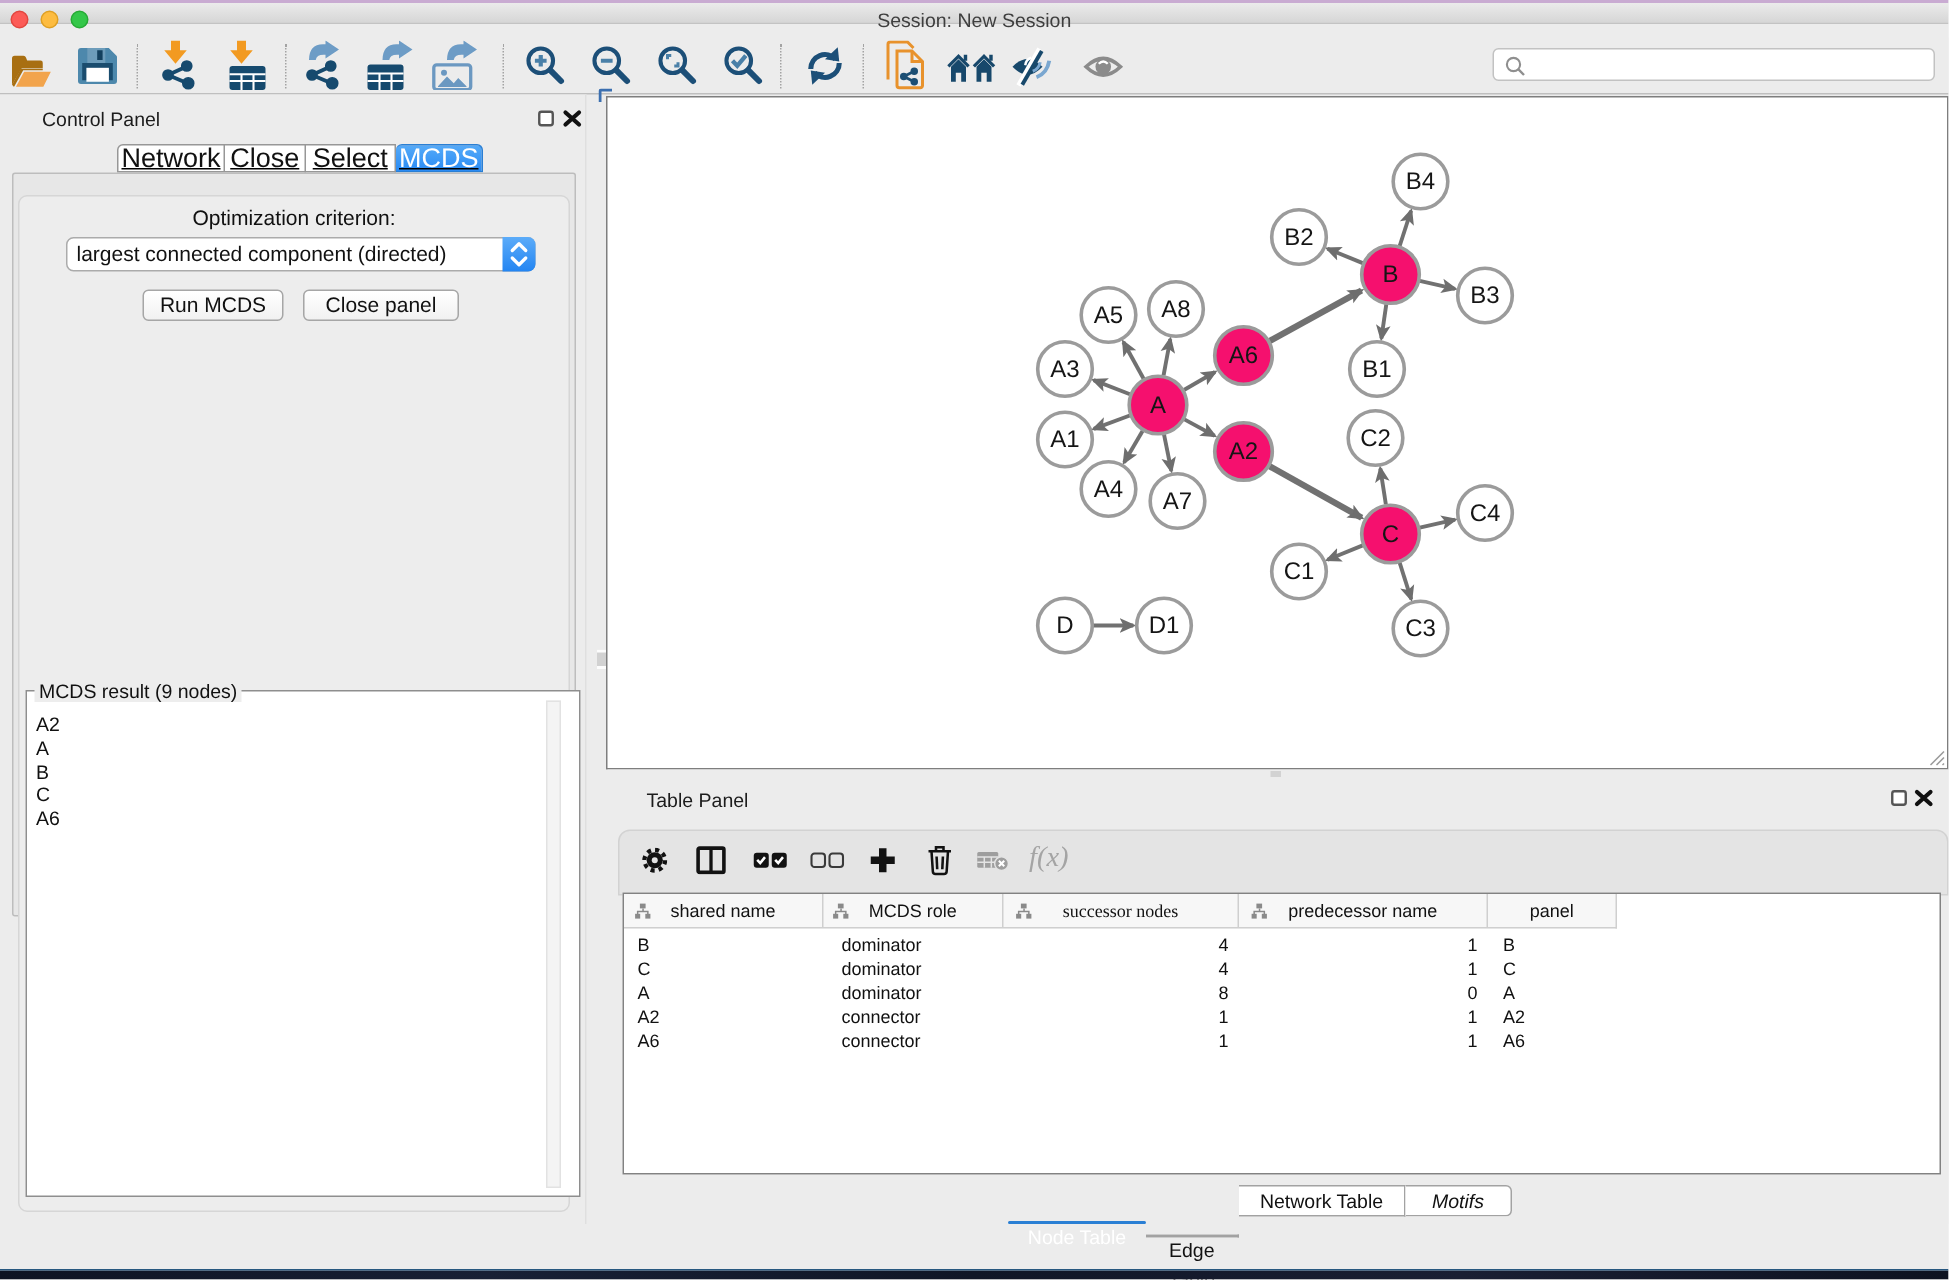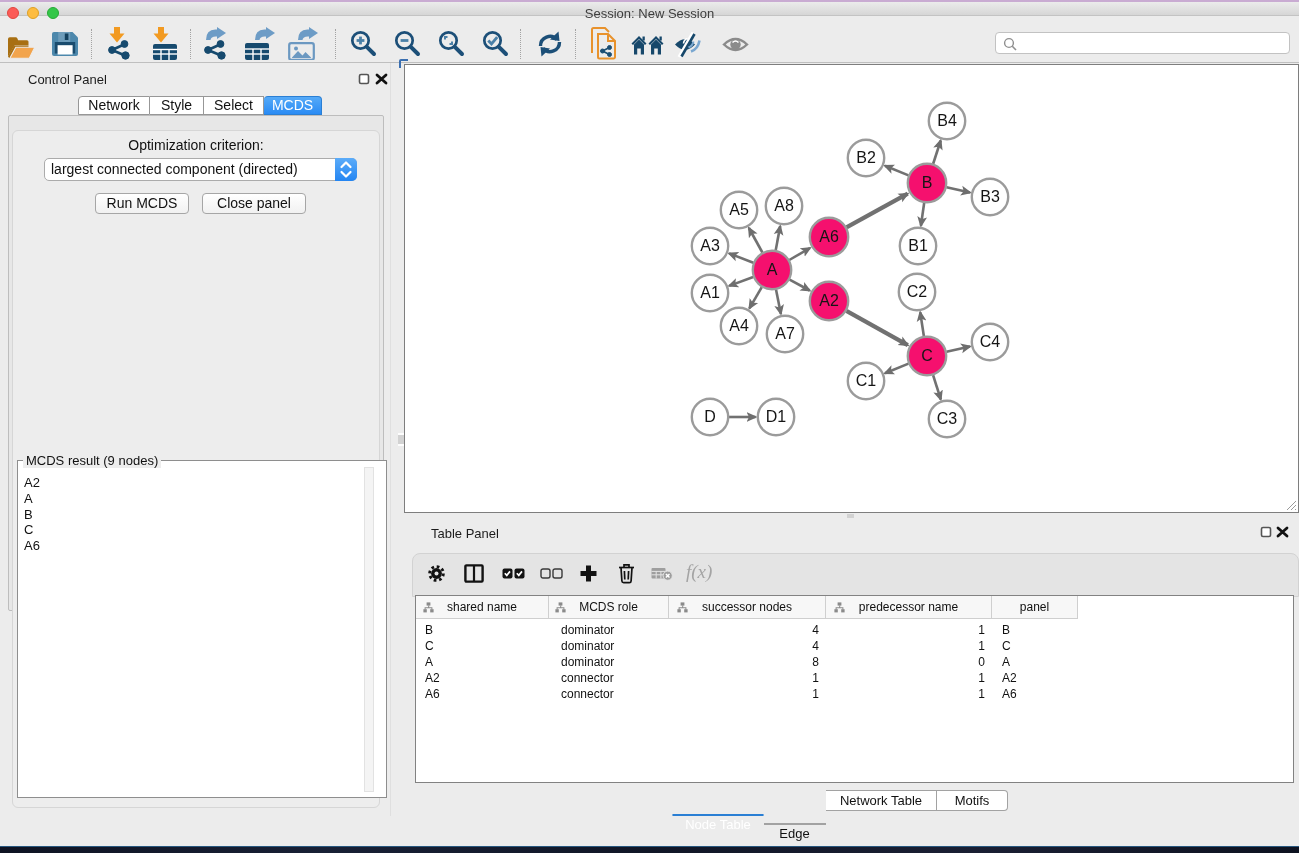--- a/index.html
+++ b/index.html
@@ -13,21 +13,21 @@
   font-size:13px; color:#3e3e3e; }
 .light { position:absolute; top:5px; width:12px; height:12px; border-radius:50%; }
 #toolbar { left:0; top:25px; width:1299px; height:38px; background:#ececec; border-bottom:1px solid #bfbfbf; }
 .sep { position:absolute; top:4px; height:30px; width:0; border-left:1px dotted #a3a3a3; }
 .tbi { position:absolute; top:0; }
 #search { position:absolute; left:995px; top:7px; width:295px; height:22px; background:#fff;
   border:1px solid #c2c2c2; border-radius:4px; }
 
 #cpanel { left:0; top:63px; width:391px; height:753px; background:#ececec; border-right:1px solid #dfdfdf; }
 #cpanel .hdr { position:absolute; left:28px; top:9px; font-size:13px; color:#1c1c1c; }
-.tabs { position:absolute; top:33px; left:78px; height:19px; display:flex; font-size:14px; }
+.tabs { position:absolute; top:33px; left:78px; height:19px; display:flex; font-size:18px;text-decoration:underline; }
 .tab { border:1px solid #979797; border-left:none; background:#fff; color:#111;
   text-align:center; line-height:17px; }
 .tab.first { border-left:1px solid #979797; border-radius:4px 0 0 0; }
 
 .tab.last { border-radius:0 4px 0 0; }
 .tab.sel { background:linear-gradient(#55aaf8,#2a8bf4); color:#fff; border-color:#2a7fd4; border-radius:4px 4px 0 0; }
 #cpcontent { position:absolute; left:8px; top:52px; width:376px; height:496px;
   background:#e7e7e7; border:1px solid #bdbdbd; border-radius:2px; }
 #mcdsinner { position:absolute; left:3px; top:14px; width:368px; height:678px;
   background:#ededed; border:1px solid #d6d6d6; border-radius:6px; }
@@ -62,21 +62,21 @@
 .hcell { position:absolute; top:0; height:22px; border-right:1px solid #cfcfcf; text-align:center;
   line-height:22px; font-size:12px; color:#111; }
 .trow { position:absolute; left:0; width:662px; height:16px; font-size:12px; color:#111; }
 .trow span { position:absolute; top:1px; }
 .trow span.num { text-align:right; }
 .hico { position:absolute; top:6px; }
 .btabs { position:absolute; left:267px; top:277px; height:21px; display:flex; font-size:13px; }
 .btab { border:1px solid #a2a2a2; border-left:none; background:#fff; color:#111; text-align:center;
   line-height:19px; }
 .btab.first { border-left:1px solid #a2a2a2; border-radius:4px 0 0 4px; }
-.btab.last { border-radius:0 4px 4px 0; }
+.btab.last { border-radius:0 4px 4px 0;font-style:italic; }
 .btab.sel { background:linear-gradient(#55aaf8,#2a8bf4); color:#fff; border-color:#2a7fd4; border-radius:4px;margin-top:24px; }
 
 #statusbar { left:0; top:816px; width:1288px; height:30px; background:#ececec; border-top:1px solid #c0c0c0;margin-top:48px; }
 #listbtn { position:absolute; left:9px; top:6px; width:28px; height:23px;
   background:linear-gradient(#ffffff,#efefef); border:1px solid #b2b2b2; }
 #membtn { position:absolute; left:1215px; top:6px; width:73px; height:23px;
   background:#f7f7f7; border:1px solid #a8a8a8; font-size:12px; color:#111; line-height:21px; }
 #bottomstrip { left:0; top:846px; width:1299px; height:7px;
   background:linear-gradient(90deg,#0e1322,#182035 25%,#101626 50%,#1a1f33 75%,#0d1220); border-top:1px solid #27577f; }
 svg text { font-family:"Liberation Sans", sans-serif; }
@@ -231,21 +231,21 @@
   <div id="cpanel" class="abs">
     <div class="hdr">Control Panel</div>
     <svg style="position:absolute; left:358px; top:10px;" width="12" height="12" viewBox="0 0 12 12">
       <rect x="1.5" y="1.5" width="9" height="9" rx="1.5" fill="#fff" stroke="#555" stroke-width="1.6"></rect>
     </svg>
     <svg style="position:absolute; left:375px; top:10px;" width="13" height="12" viewBox="0 0 13 12">
       <path d="M2,2 L11,10 M11,2 L2,10" stroke="#111" stroke-width="2.8" stroke-linecap="round"></path>
     </svg>
     <div class="tabs">
       <div class="tab first" style="width:72px;">Network</div>
-        <div class="tab" style="width:54px;">Style</div>
+        <div class="tab" style="width:54px;">Close</div>
         <div class="tab" style="width:60px;">Select</div>
         <div class="tab sel last" style="width:58px;">MCDS</div>
     </div>
     <div id="cpcontent">
       <div id="mcdsinner"></div>
       <div id="optlabel">Optimization criterion:</div>
       <div id="dropdown">largest connected component (directed)
         <div id="dropstep">
           <svg width="22" height="23" viewBox="0 0 22 23">
             <path d="M6.5,9 L11,4.5 L15.5,9" fill="none" stroke="#fff" stroke-width="2.2" stroke-linecap="round" stroke-linejoin="round"></path>
@@ -398,21 +398,21 @@
         </g>
         <circle cx="16.7" cy="8.7" r="4.6" fill="#9e9e9e" stroke="#e4e4e4" stroke-width="1"></circle>
         <path d="M14.9,6.9 l3.6,3.6 M18.5,6.9 l-3.6,3.6" stroke="#fff" stroke-width="1.4"></path>
       </svg>
       <div style="position:absolute; left:273px; top:7px; font-family:'Liberation Serif',serif; font-style:italic; font-size:19px; color:#a4a4a4;">f(x)</div>
     </div>
     <div id="ttable">
       <div id="thead">
         <div class="hcell" style="left:0; width:133px;">shared name</div>
         <div class="hcell" style="left:133px; width:120px;">MCDS role</div>
-        <div class="hcell" style="left:253px; width:157px;">successor nodes</div>
+        <div class="hcell" style="left:253px; width:157px;font-family:Liberation Serif, serif;">successor nodes</div>
         <div class="hcell" style="left:410px; width:166px;">predecessor name</div>
         <div class="hcell" style="left:576px; width:85px; border-right:none;">panel</div>
         <svg class="hico" style="left:7px;" width="11" height="11" viewBox="0 0 11 11">
             <g fill="#8a8a8a">
               <rect x="3.6" y="0.4" width="3.8" height="3.2"></rect>
               <rect x="0.4" y="7.2" width="3.4" height="3.2"></rect>
               <rect x="7.2" y="7.2" width="3.4" height="3.2"></rect>
               <path d="M5.2,3.6 h1 v1.6 h-1 z M1.6,5.2 h7.8 v1 h-7.8 z M1.6,5.6 h1 v1.8 h-1 z M8.4,5.6 h1 v1.8 h-1 z"></path>
             </g>
           </svg>

